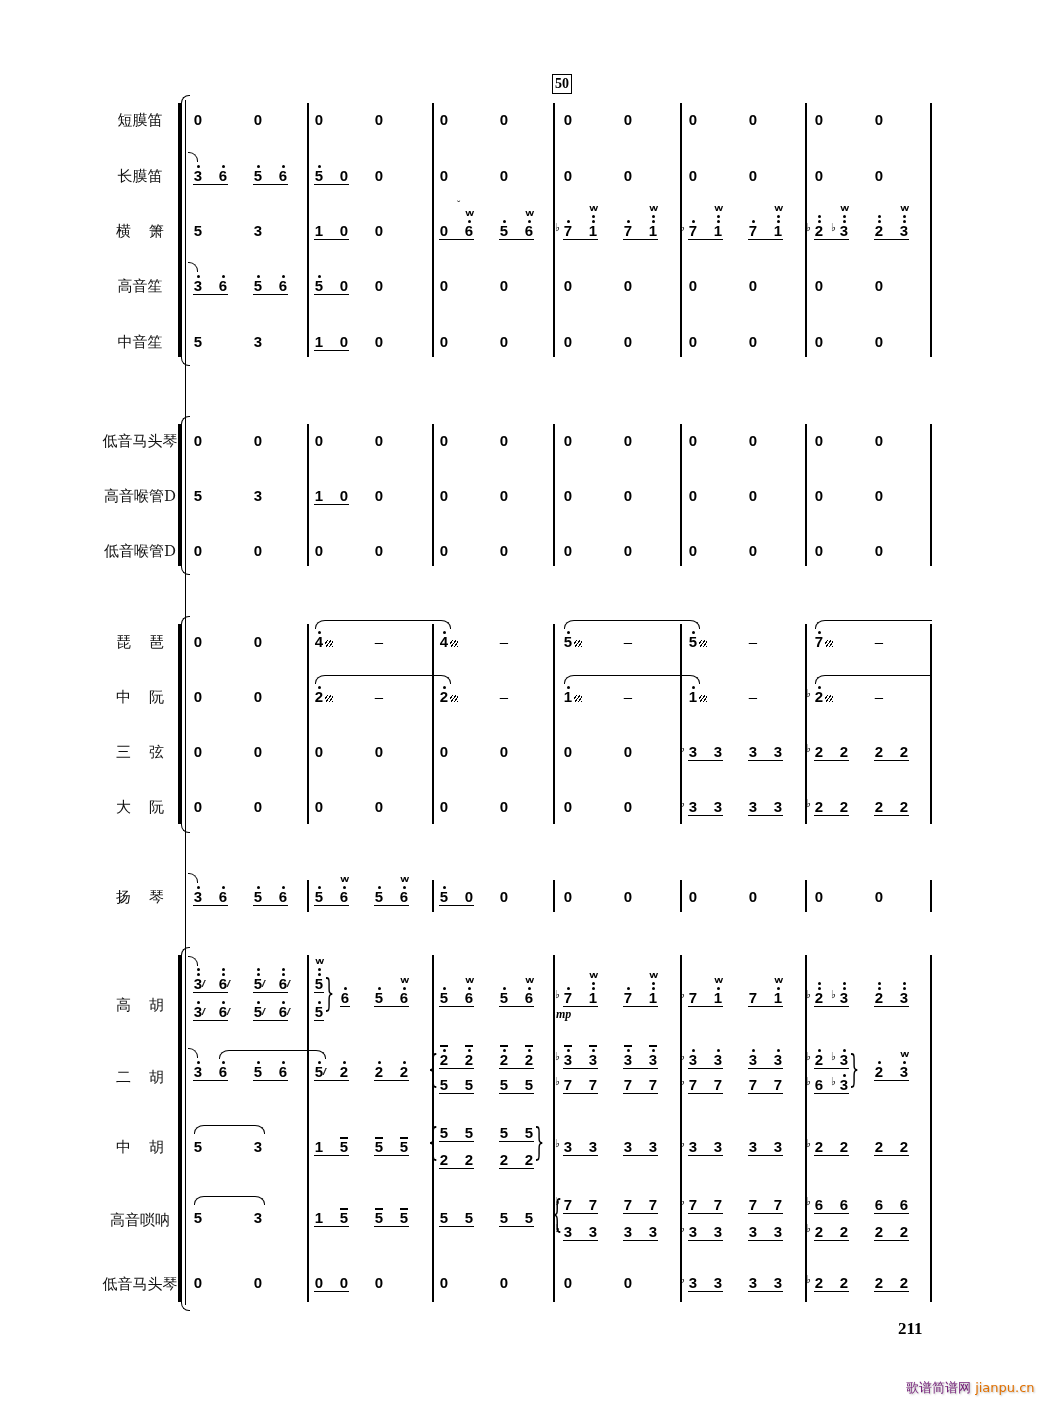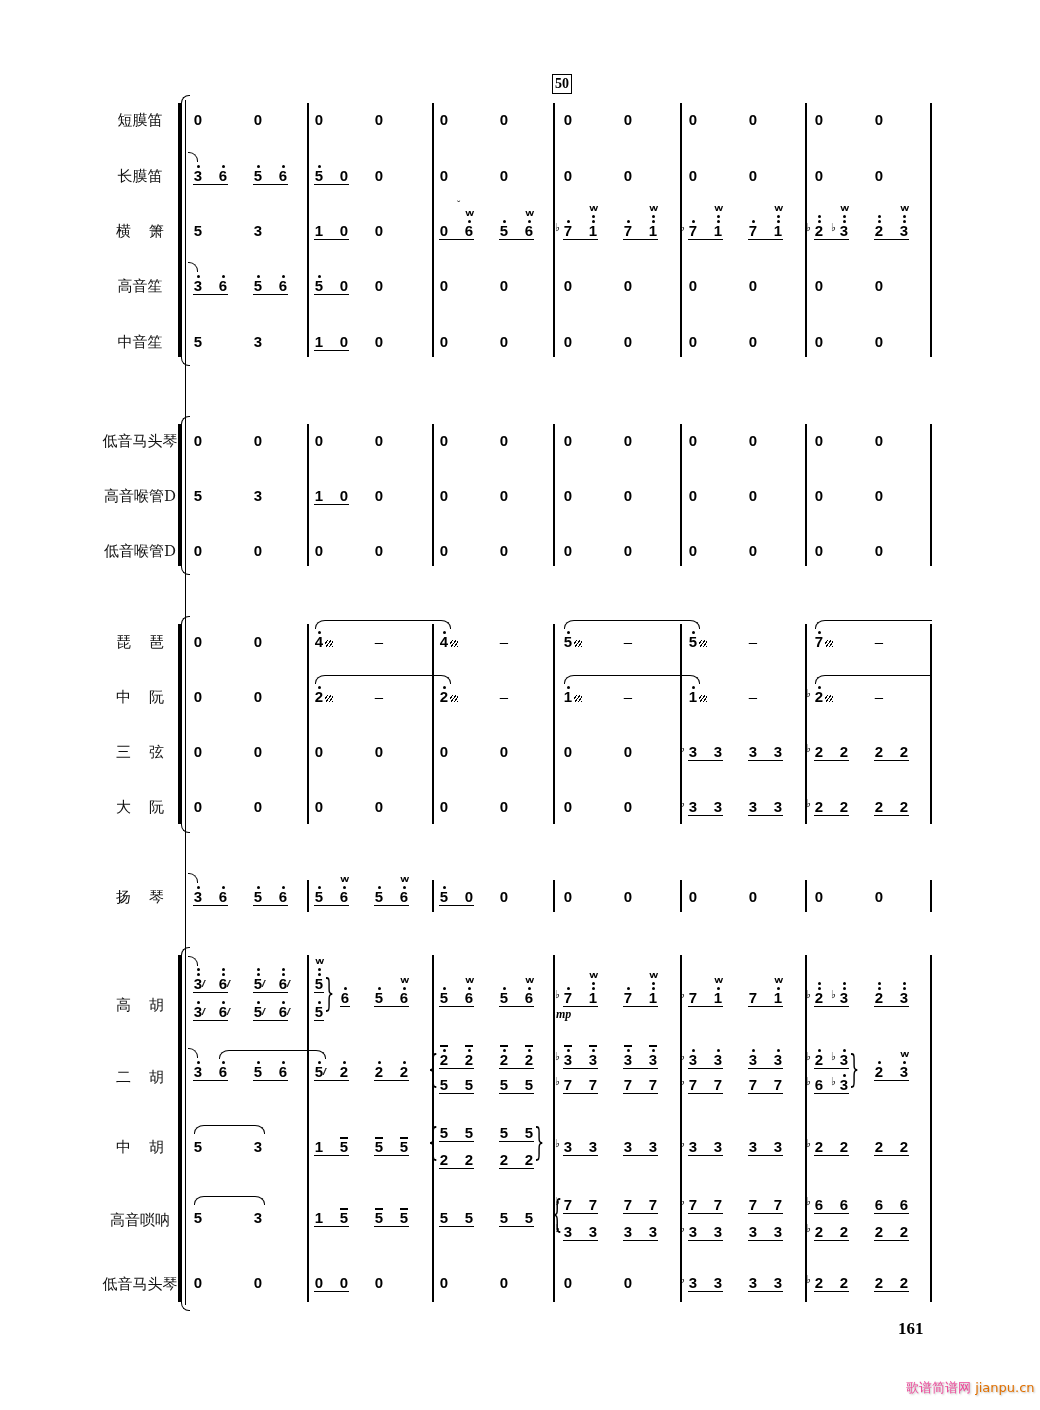--- a/index.html
+++ b/index.html
@@ -87,23 +87,23 @@
       position: absolute; left: 906px; top: 1379px; font-size: 13px;
       font-family: "DejaVu Sans", sans-serif; white-space: nowrap;
       text-shadow: 1px 1px 2px #bbb;
     }
   </style>
 </head>
 <body>
 
 <div id="score">
   <div class="rmark">50</div>
-  <div class="pnum">161</div>
+  <div class="pnum">211</div>
   <div class="wm">
-    <span id="wm-name" style="color: #ec4899;">歌谱简谱网</span>
+    <span id="wm-name" style="color: #701a75;">歌谱简谱网</span>
     <span id="wm-domain" style="color: rgb(224, 112, 0);">jianpu.cn</span>
   </div>
 <div class="sysline"></div>
     <div class="bracket" style="left: 178px; top: 103px; height: 254px;"></div>
     <div class="curl-top" style="left: 181px; top: 95px;"></div>
     <div class="curl-bot" style="left: 181px; top: 357px;"></div>
     <div class="bar" style="left: 307px; top: 103px; height: 254px;"></div>
     <div class="bar" style="left: 432px; top: 103px; height: 254px;"></div>
     <div class="bar" style="left: 553px; top: 103px; height: 254px;"></div>
     <div class="bar" style="left: 680px; top: 103px; height: 254px;"></div>

